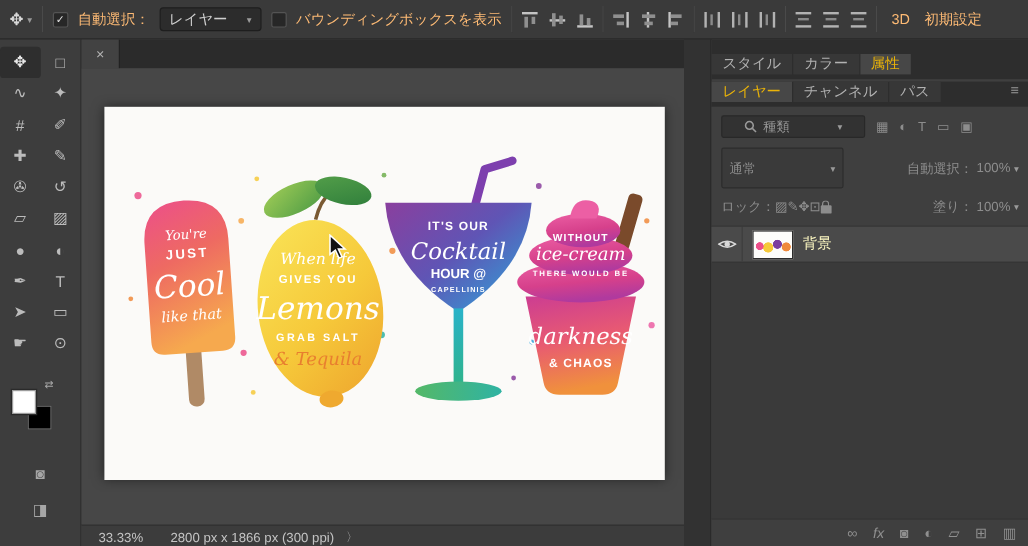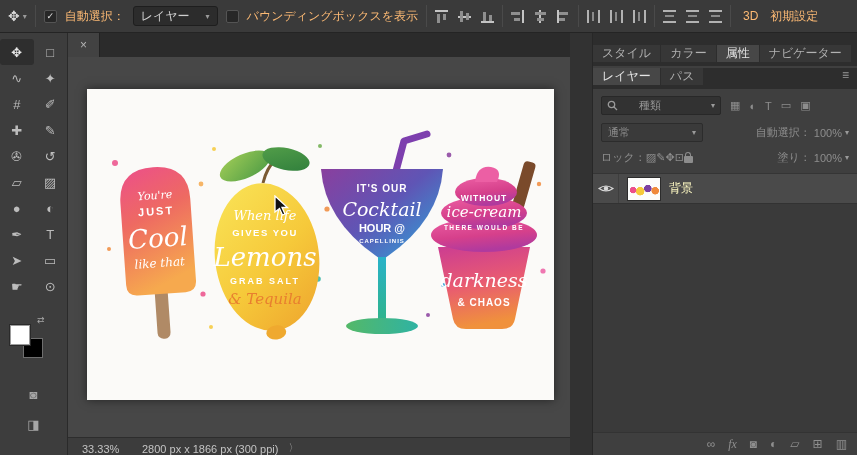--- a/index.html
+++ b/index.html
@@ -45,48 +45,48 @@
 .zoom-field{width:54px}
 .dims{margin-left:6px}
 .chev{margin-left:10px;color:#a9a9a9;font-size:10px}
 
 .dock-strip{width:23px;flex:0 0 23px;background:#323232;border-right:1px solid #272727}
 
 .panel{width:264px;flex:0 0 264px;background:#3f3f3f;display:flex;flex-direction:column;min-width:0}
 .ptop-gap{height:12px;flex:0 0 12px;background:#2d2d2d}
 .ptabs{display:flex;background:#2d2d2d;height:21px;flex:0 0 21px;gap:1px;align-items:flex-start}
 .ptab{padding:0 9px;font-size:12px;color:#b2b2b2;background:#373737;display:flex;align-items:center}
-.ptab.active{background:#474747;color:#e5e5e5}
+.ptab.active{background:#474747;color:#eab308}
 .ptabs2{margin-top:2px}
 .pmenu{margin-left:auto;color:#9a9a9a;padding:0 8px;display:flex;align-items:center;font-size:12px}
 .pbody{flex:1;background:#3f3f3f;display:flex;flex-direction:column;min-height:0}
 .filter-row{display:flex;align-items:center;gap:9px;padding:7px 8px 5px;flex:0 0 auto}
-.search-box{flex:0 0 120px;height:19px;background:#323232;border:1px solid #282828;border-radius:2px;display:flex;align-items:center;gap:21px;padding:0 5px;color:#9a9a9a;font-size:11px}
+.search-box{flex:0 0 120px;height:19px;background:#323232;border:1px solid #282828;border-radius:2px;display:flex;align-items:center;gap:5px;padding:0 18px;color:#9a9a9a;font-size:11px}
 .search-box .dd-caret{margin-left:auto}
 .ficn{color:#8d8d8d;font-size:11px}
 .blend-row{display:flex;align-items:center;padding:3px 8px 6px;gap:6px;flex:0 0 auto}
-.pselect{width:102px;height:19px;background:#3a3a3a;border:1px solid #2c2c2c;border-radius:2px;display:flex;align-items:center;padding:0 6px;color:#8d8d8d;font-size:11px}
+.pselect{width:102px;height:34px;background:#3a3a3a;border:1px solid #2c2c2c;border-radius:2px;display:flex;align-items:center;padding:0 6px;color:#8d8d8d;font-size:11px}
 .pselect .dd-caret{margin-left:auto}
 .opacity-group,.fill-group{margin-left:auto;display:flex;align-items:center;gap:3px;font-size:11px}
 .dim{color:#8d8d8d}
 .lock-row{display:flex;align-items:center;gap:0;padding:2px 8px 8px;font-size:11px;border-bottom:1px solid #353535;flex:0 0 auto}
 .licn{color:#8d8d8d;font-size:11px}
 .css-lock{width:9px;height:7px;background:#8d8d8d;border-radius:1px;position:relative;display:inline-block;margin-top:4px}
 .css-lock::before{content:"";position:absolute;left:1.5px;top:-4px;width:4px;height:4px;border:1.5px solid #8d8d8d;border-bottom:none;border-radius:3px 3px 0 0}
 .layers-list{flex:1;background:#3a3a3a;min-height:0}
 .layer-row{height:30px;background:#4a4a4a;display:flex;align-items:center;border-bottom:1px solid #323232}
 .eye-cell{width:26px;height:100%;display:flex;align-items:center;justify-content:center;border-right:1px solid #3e3e3e}
 .thumb{width:34px;height:24px;margin:0 8px;border:1px solid #2c2c2c;background:
  radial-gradient(circle at 16% 55%,#ec4f8a 0 3px,transparent 3.5px),
  radial-gradient(circle at 38% 60%,#f6c93a 0 4px,transparent 4.5px),
  radial-gradient(circle at 62% 48%,#7b3fa0 0 3.5px,transparent 4px),
  radial-gradient(circle at 85% 58%,#f08a3c 0 3.5px,transparent 4px),#fdfdfb}
 .lname{color:#fef9c3;font-size:12px}
 .panel-footer{height:23px;flex:0 0 23px;border-top:1px solid #333;background:#3f3f3f;display:flex;align-items:center;justify-content:flex-end;gap:13px;padding:0 10px;color:#8f8f8f;font-size:12px}
-.bicn.fx{font-style:italic;font-family:Liberation Serif, serif}
+.bicn.fx{font-style:italic;font-family:Liberation Sans, sans-serif}
 
 .scriptf{font-family:"DejaVu Serif",serif;font-style:italic}
 .capsf{font-family:"Liberation Sans",sans-serif;font-weight:bold}
 </style>
 </head>
 <body>
 
 <div class="app">
 
   <div class="options-bar">
@@ -342,24 +342,24 @@
     </div>
 
     <div class="dock-strip"></div>
 
     <div class="panel">
       <div class="ptop-gap"></div>
       <div class="ptabs">
         <div class="ptab">スタイル</div>
         <div class="ptab">カラー</div>
         <div class="ptab active">属性</div>
-        <div class="ptab">ナビゲーター</div>
       </div>
       <div class="ptabs ptabs2">
         <div class="ptab active">レイヤー</div>
+        <div class="ptab">チャンネル</div>
         <div class="ptab">パス</div>
         <span class="pmenu">≡</span>
       </div>
       <div class="pbody">
         <div class="filter-row">
           <div class="search-box">
             <svg width="11" height="11">
               <circle cx="4.5" cy="4.5" r="3.2" fill="none" stroke="#9a9a9a" stroke-width="1.3"></circle>
               <line x1="7" y1="7" x2="10" y2="10" stroke="#9a9a9a" stroke-width="1.3"></line>
             </svg>

